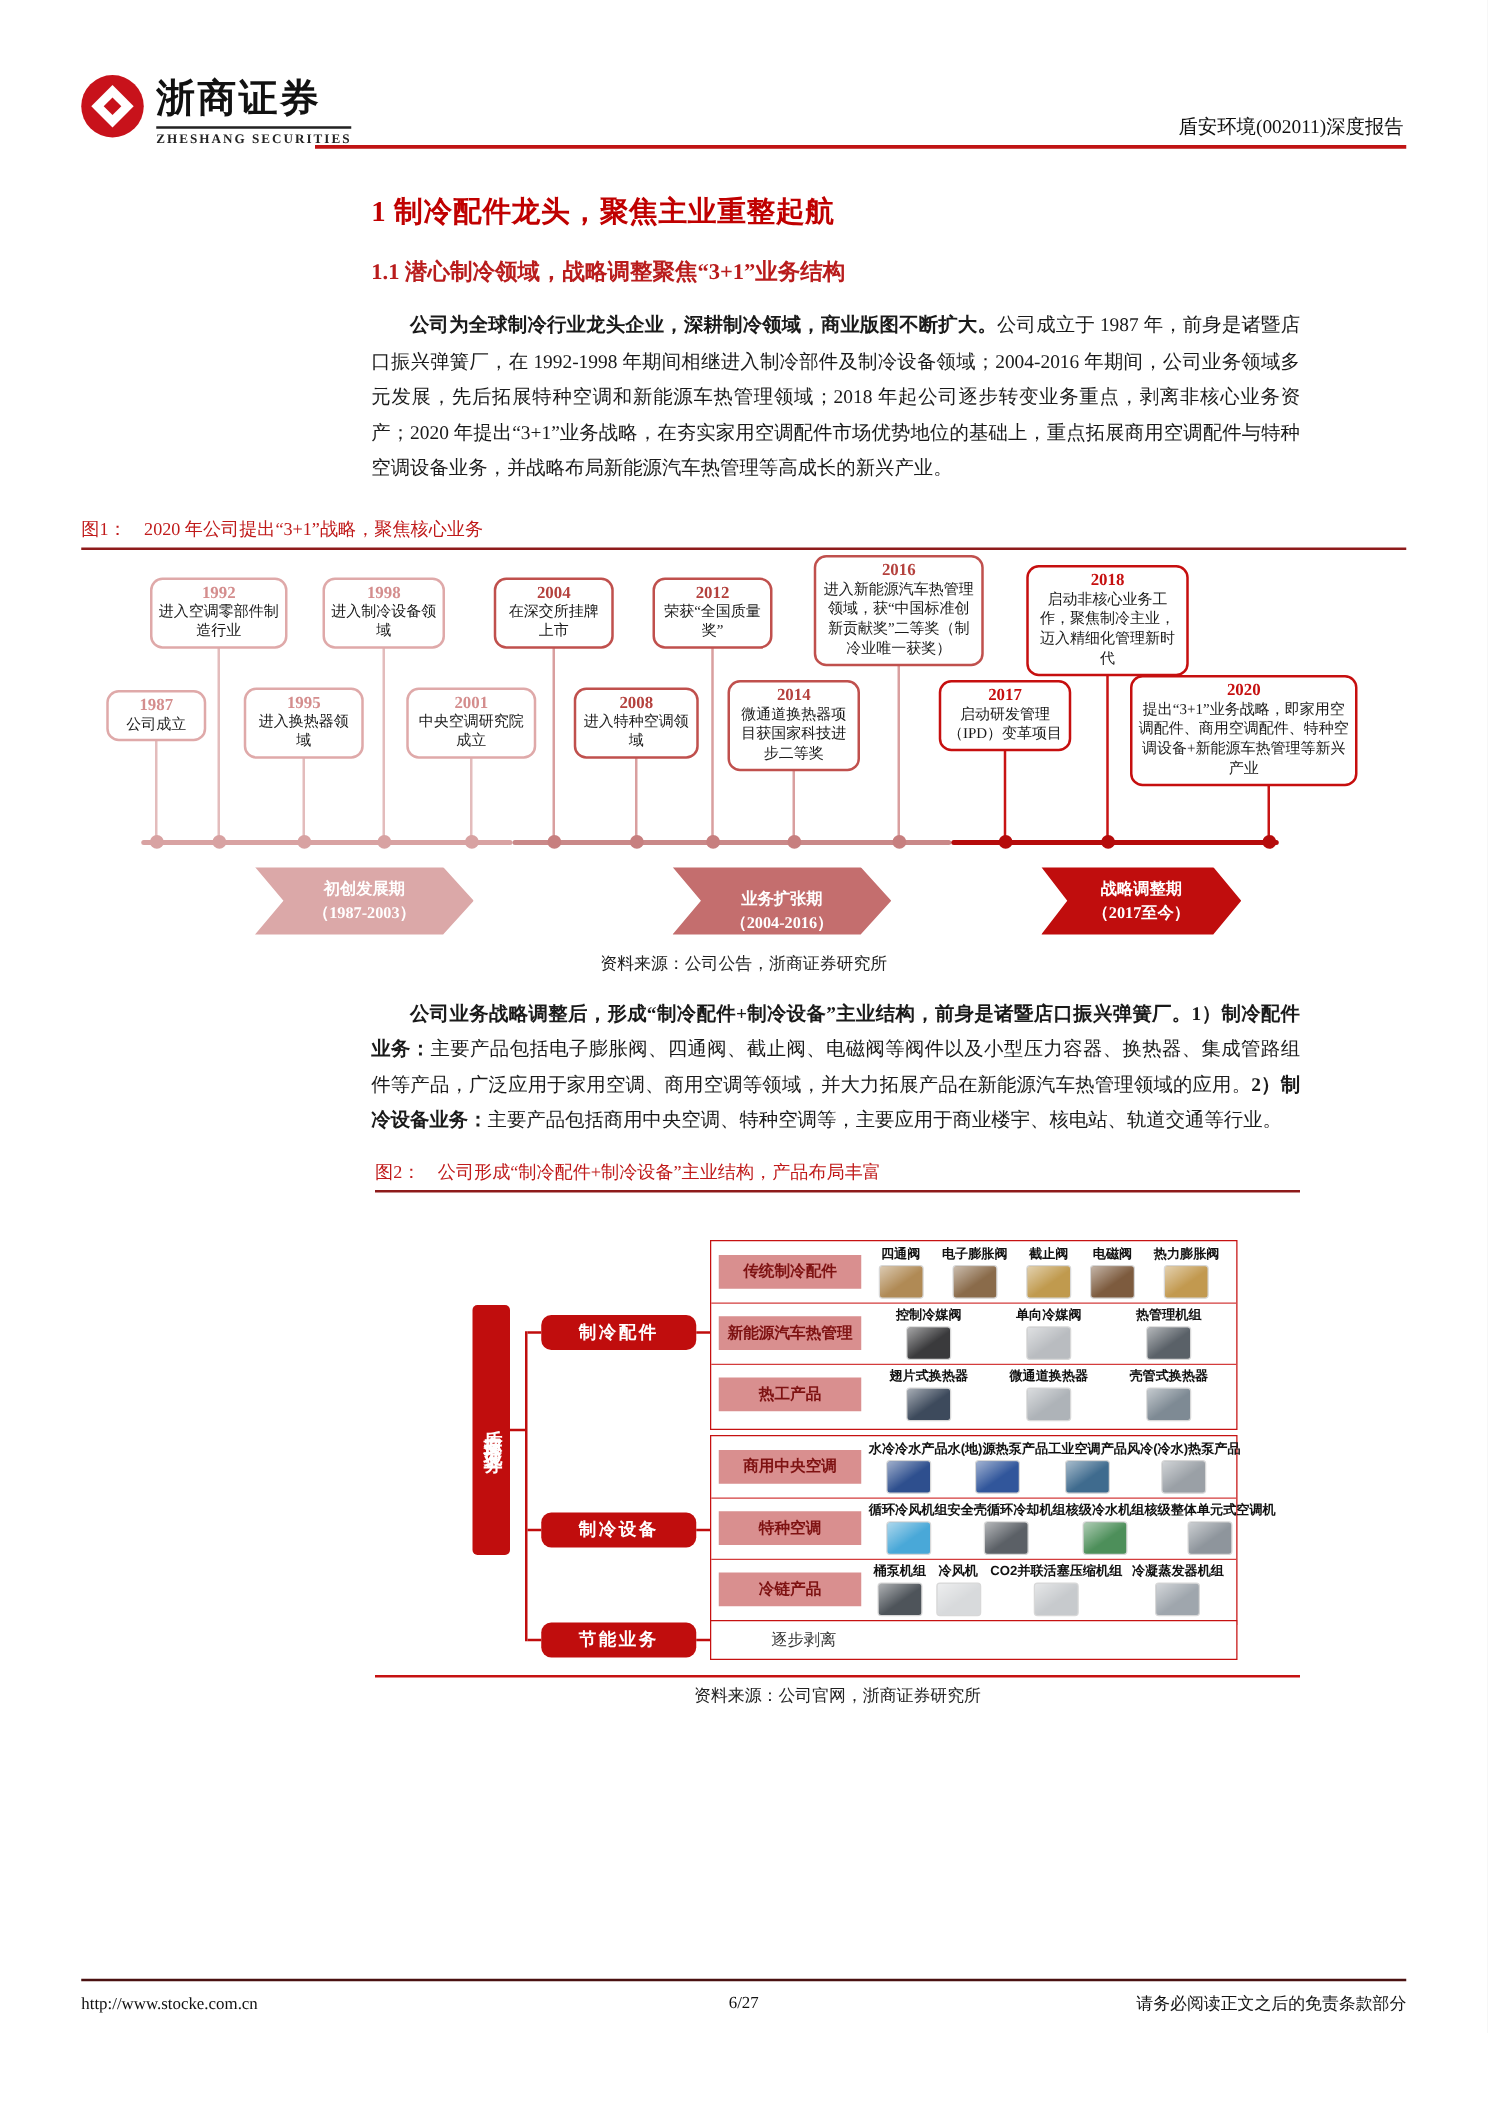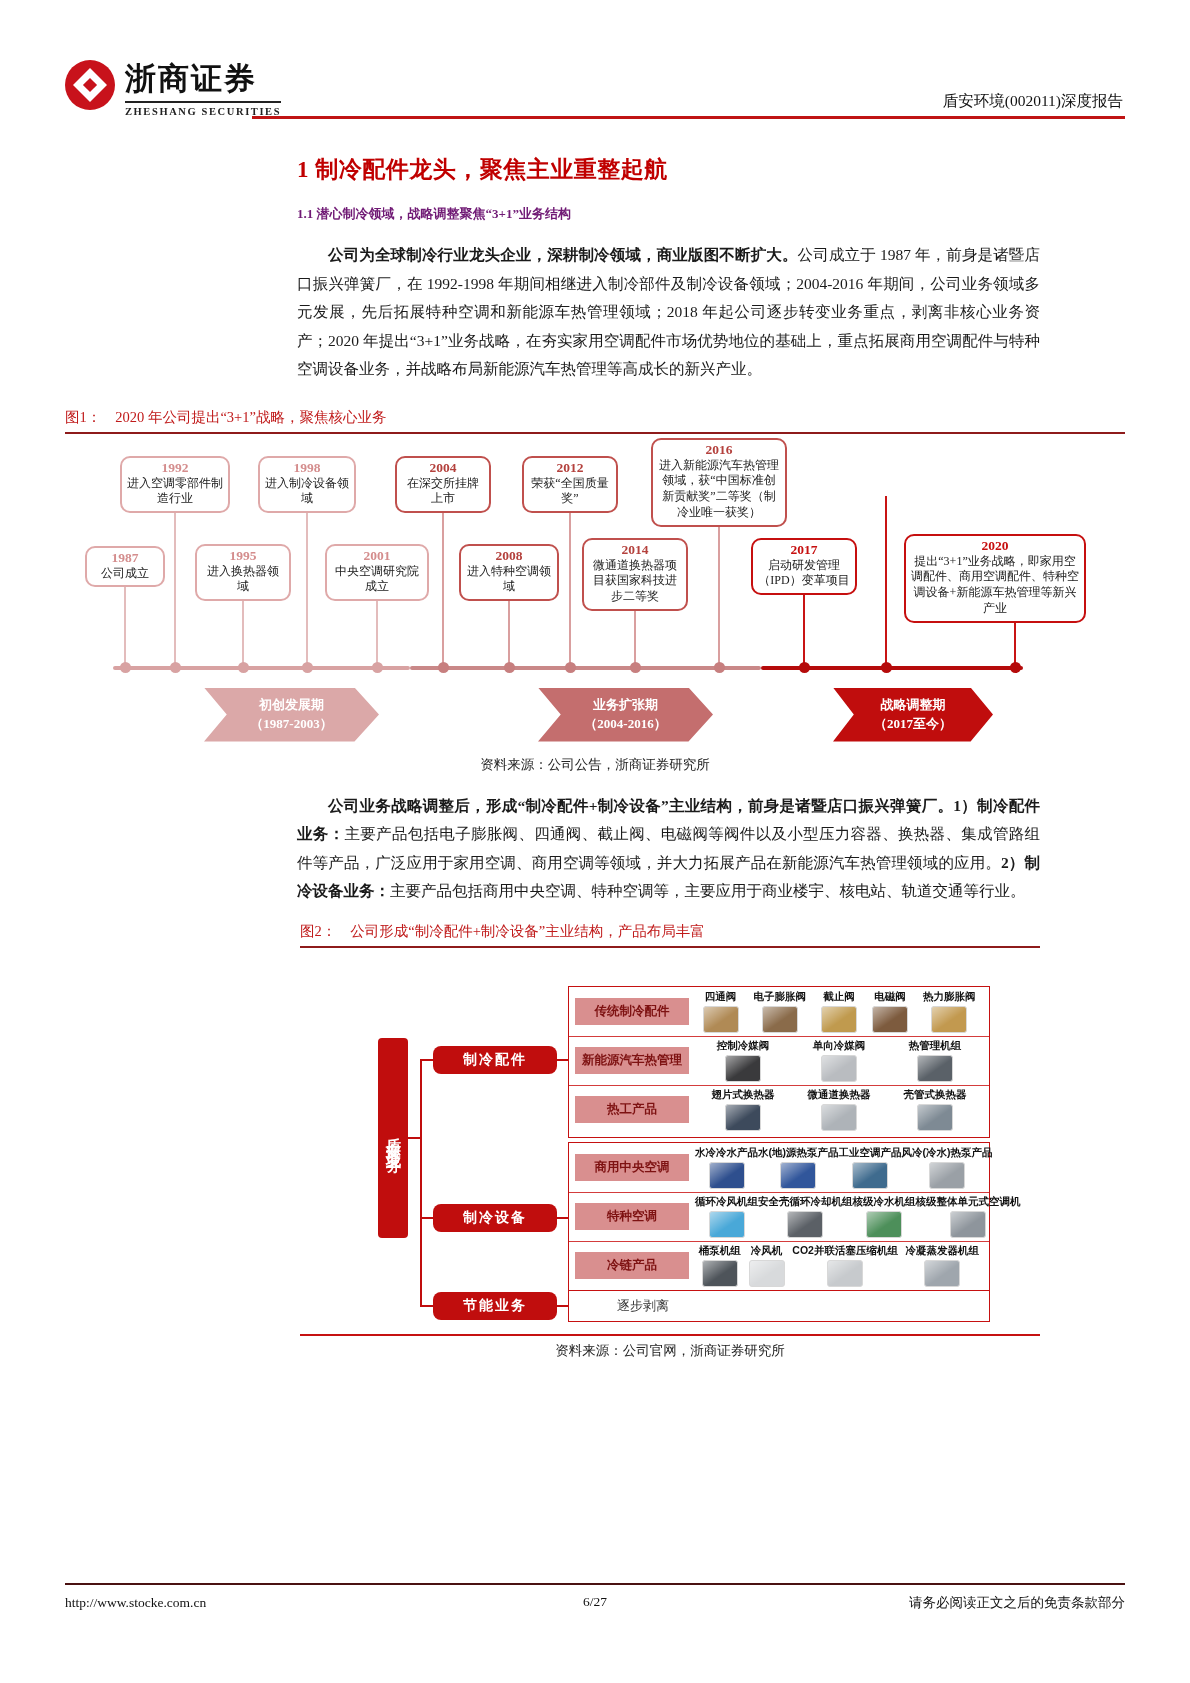--- a/index.html
+++ b/index.html
@@ -15,21 +15,21 @@
   .logo-mark .core{position:absolute;left:20px;top:20px;width:10px;height:10px;background:#C8121B;
              transform:rotate(45deg);}
   .brand{position:absolute;left:60px;top:0;}
   .brand-cn{font-family:"Liberation Sans","DejaVu Sans",sans-serif;font-weight:bold;font-size:31px;
             letter-spacing:2px;color:#111;border-bottom:2px solid #222;padding-bottom:1px;}
   .brand-en{font-size:10.5px;font-weight:bold;letter-spacing:1.6px;color:#222;margin-top:3px;}
   .hdr-rule{position:absolute;left:187px;right:0;bottom:5px;height:3px;background:#C01414;}
   .report-label{position:absolute;right:2px;bottom:12px;font-size:15.5px;color:#111;}
   
   h1.sec{margin:30px 0 0 232px;font-size:23px;font-weight:bold;color:#C00000;letter-spacing:.5px;}
-  h2.sec{margin:20px 0 0 232px;font-size:13px;font-weight:bold;color:#701a75;}
+  h2.sec{margin:20px 0 0 232px;font-size:18px;font-weight:bold;color:#b91c1c;}
   .body-para{margin:18px 85px 0 232px;font-size:15.5px;line-height:28.5px;text-align:justify;
              text-indent:2em;}
   .body-para .b{font-weight:bold;}
   
   figure{margin:0;}
   .figcap{display:flex;gap:14px;font-size:14.5px;color:#C01A1A;align-items:center;}
   .figcap .lab{flex:none;}
   .cap-rule{height:2px;background:#8E1B1B;margin-top:5px;}
   .source{font-size:13.5px;color:#222;margin-top:6px;text-align:center;}
   
@@ -179,31 +179,35 @@
             <div class="ms-text">进入新能源汽车热管理领域，获“中国标准创新贡献奖”二等奖（制冷业唯一获奖）</div>
           </div>
           <div class="stem e3" style="left: 738px; top: 140px; height: 90px;"></div>
           <div class="dot e3" style="left: 733.5px;"></div>
           <div class="ms-box e3" style="left: 686px; top: 100px; width: 106px;">
             <div class="ms-year">2017</div>
             <div class="ms-text">启动研发管理（IPD）变革项目</div>
           </div>
           <div class="stem e3" style="left: 820px; top: 58px; height: 172px;"></div>
           <div class="dot e3" style="left: 815.5px;"></div>
+          <div class="ms-box e3" style="left: 756px; top: 8px; width: 130px;">
+            <div class="ms-year">2018</div>
+            <div class="ms-text">启动非核心业务工作，聚焦制冷主业，迈入精细化管理新时代</div>
+          </div>
           <div class="stem e3" style="left: 949px; top: 140px; height: 90px;"></div>
           <div class="dot e3" style="left: 944.5px;"></div>
           <div class="ms-box e3" style="left: 839px; top: 96px; width: 182px;">
             <div class="ms-year">2020</div>
             <div class="ms-text">提出“3+1”业务战略，即家用空调配件、商用空调配件、特种空调设备+新能源车热管理等新兴产业</div>
           </div>
           <div class="phase e1" style="left: 139px; width: 175px;">
             <div>初创发展期</div>
             <div>（1987-2003）</div>
           </div>
-          <div class="phase e2" style="left: 473px; width: 175px;">
+          <div class="phase e2" style="left: 473px; width: 175px; justify-content: flex-end;">
             <div>业务扩张期</div>
             <div>（2004-2016）</div>
           </div>
           <div class="phase e3" style="left: 768px; width: 160px;">
             <div>战略调整期</div>
             <div>（2017至今）</div>
           </div>
         </div>
       <div class="source">资料来源：公司公告，浙商证券研究所</div>
     </figure>

